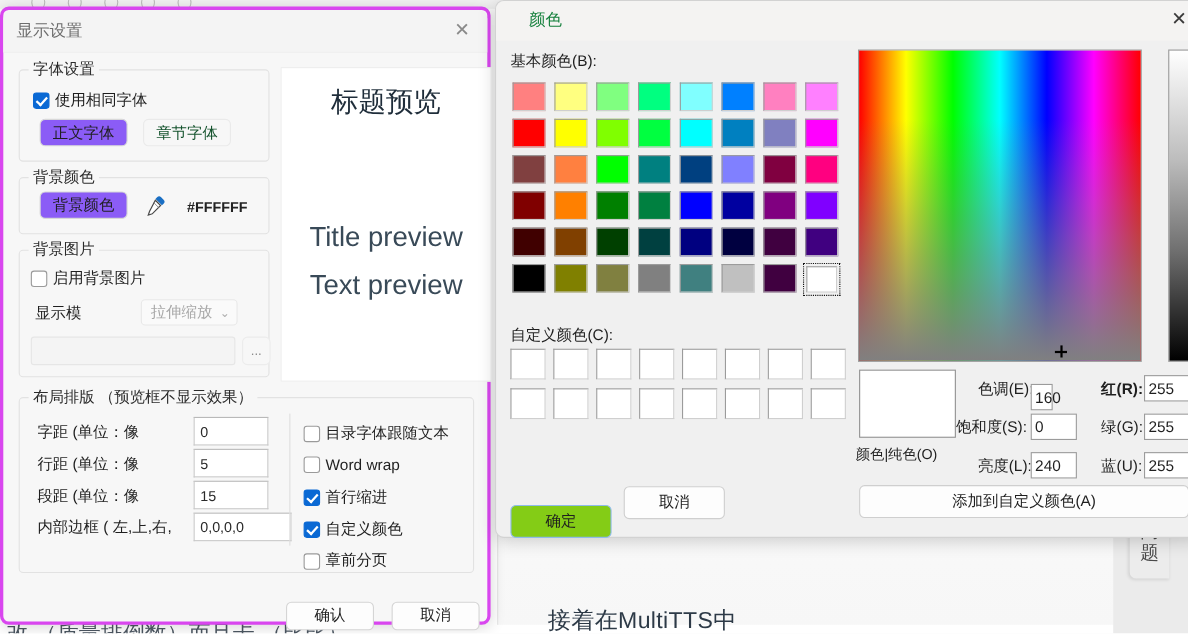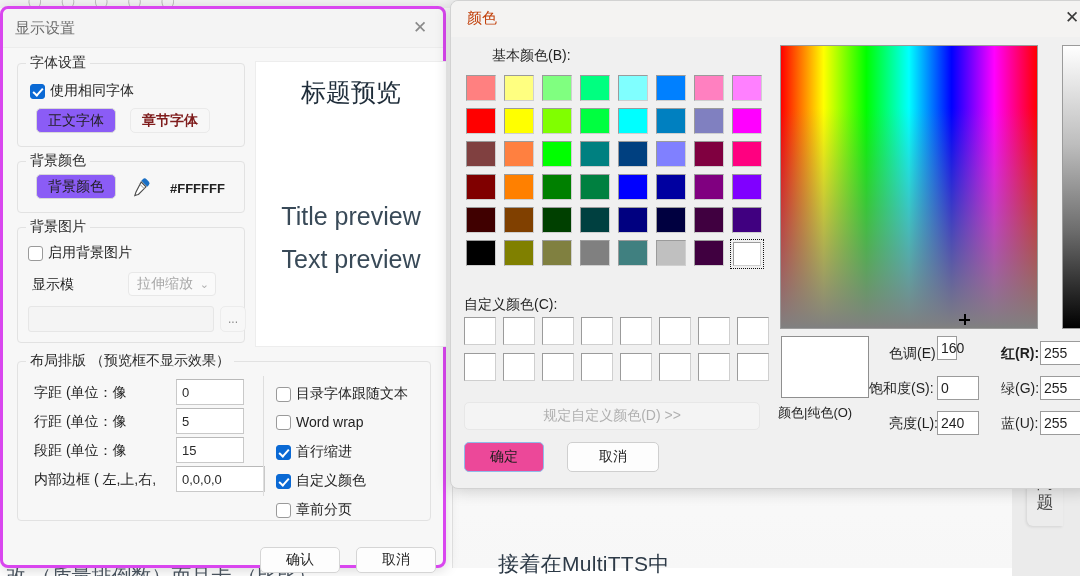--- a/index.html
+++ b/index.html
@@ -145,21 +145,21 @@
   .btn {
     border: 1px solid #d8d8d8;
     border-radius: 5px;
     background: #8b5cf6;
     font-size: 14px;
     color: #1f1f1f;
     display: flex; align-items: center; justify-content: center;
     box-sizing: border-box;
     font-family: inherit;
   }
-  .btn.muted { color: #7f1d1d; background: #f7f7f7; border-color: #eaeaea; font-weight: bold; }
+  .btn.muted { color: #14532d; background: #f7f7f7; border-color: #eaeaea; }
 
   .lbl { position: absolute; font-size: 14px; color: #1f1f1f; white-space: nowrap; }
 
   .field {
     position: absolute;
     border: 1px solid #c9c9c9;
     border-top-color: #b9b9b9;
     background: #ffffff;
     box-sizing: border-box;
     font-size: 13px;
@@ -231,22 +231,22 @@
     border-radius: 8px 0 0 8px;
     box-shadow: 0 2px 16px rgba(0,0,0,.18);
     box-sizing: border-box;
   }
   .dlg-color .ctitlebar {
     position: relative; height: 36px;
     background: #f4f3f2;
     border-radius: 8px 0 0 0;
   }
   .dlg-color .ctitle {
-    position: absolute; left: 16px; top: 8px;
-    font-size: 15px; color: #c2410c;
+    position: absolute; left: 30px; top: 8px;
+    font-size: 15px; color: #15803d;
   }
   .dlg-color .cclose {
     position: absolute; right: 6px; top: 6px;
     width: 22px; height: 22px; line-height: 22px; text-align: center;
     font-size: 17px; color: #3a3a3a;
   }
   .c-lbl { position: absolute; font-size: 14px; color: #1f1f1f; white-space: nowrap; }
 
   .swatch-grid {
     position: absolute;
@@ -487,21 +487,21 @@
     <button class="footer-btn" style="left:257px; top:538px;text-align:center;">确认</button>
     <button class="footer-btn" style="left:353px; top:538px;">取消</button>
   </div>
 
   <div class="dlg-color">
     <div class="ctitlebar">
       <div class="ctitle">颜色</div>
       <div class="cclose">✕</div>
     </div>
 
-    <div class="c-lbl" style="left:13px; top:46px;margin-left:28px;">基本颜色(B):</div>
+    <div class="c-lbl" style="left:13px; top:46px;">基本颜色(B):</div>
     <div class="swatch-grid" id="swatch-grid">
         <div class="sw-cell">
           <div class="sw" style="background: rgb(255, 128, 128);"></div>
         </div>
         <div class="sw-cell">
           <div class="sw" style="background: rgb(255, 255, 128);"></div>
         </div>
         <div class="sw-cell">
           <div class="sw" style="background: rgb(128, 255, 128);"></div>
         </div>
@@ -655,48 +655,48 @@
         <div class="cu"></div>
         <div class="cu"></div>
         <div class="cu"></div>
         <div class="cu"></div>
         <div class="cu"></div>
         <div class="cu"></div>
         <div class="cu"></div>
         <div class="cu"></div>
       </div>
 
-    <button class="c-btn dis" style="left:13px; top:401px; width:296px; height:28px;">规定自定义颜色(D) &gt;&gt;</button>
-
-    <button class="c-btn primary" style="left:13px; top:441px; width:80px; height:30px; background:#ec4899;">确定</button>
+
+    <button class="c-btn primary" style="left:13px; top:458px; width:92px; height:30px; background:#84cc16;">确定</button>
     <button class="c-btn" style="left:116px; top:441px; width:92px; height:30px;">取消</button>
   </div>
 
   <div class="gradient-field">
     <div class="hue"></div>
     <div class="sat"></div>
     <div class="crosshair"></div>
   </div>
   <div class="lum-slider"></div>
 
   <div class="color-preview"></div>
   <div class="c-lbl" style="left:778px; top:404px; font-size:13px;">颜色|纯色(O)</div>
 
   <div class="c-lbl" style="left:889px; top:345px;">色调(E):</div>
-  <div class="c-field" style="position:absolute; left:937px; top:336px; width:20px;">160</div>
+  <div class="c-field" style="position:absolute; left:937px; top:349px; width:20px;">160</div>
 
   <div class="c-lbl" style="left:869px; top:380px;">饱和度(S):</div>
   <div class="c-field" style="position:absolute; left:937px; top:376px; width:42px;">0</div>
 
   <div class="c-lbl" style="left:889px; top:415px;">亮度(L):</div>
   <div class="c-field" style="position:absolute; left:937px; top:411px; width:42px;">240</div>
 
   <div class="c-lbl" style="left:1001px; top:345px;font-weight:bold;">红(R):</div>
   <div class="c-field" style="position:absolute; left:1040px; top:341px; width:42px;">255</div>
 
   <div class="c-lbl" style="left:1001px; top:380px;">绿(G):</div>
   <div class="c-field" style="position:absolute; left:1040px; top:376px; width:42px;">255</div>
 
   <div class="c-lbl" style="left:1001px; top:415px;">蓝(U):</div>
   <div class="c-field" style="position:absolute; left:1040px; top:411px; width:42px;">255</div>
 
+  <button class="c-btn" style="position:absolute; left:781px; top:441px; width:300px; height:30px;">添加到自定义颜色(A)</button>
 
 </div>
 
 </body></html>

